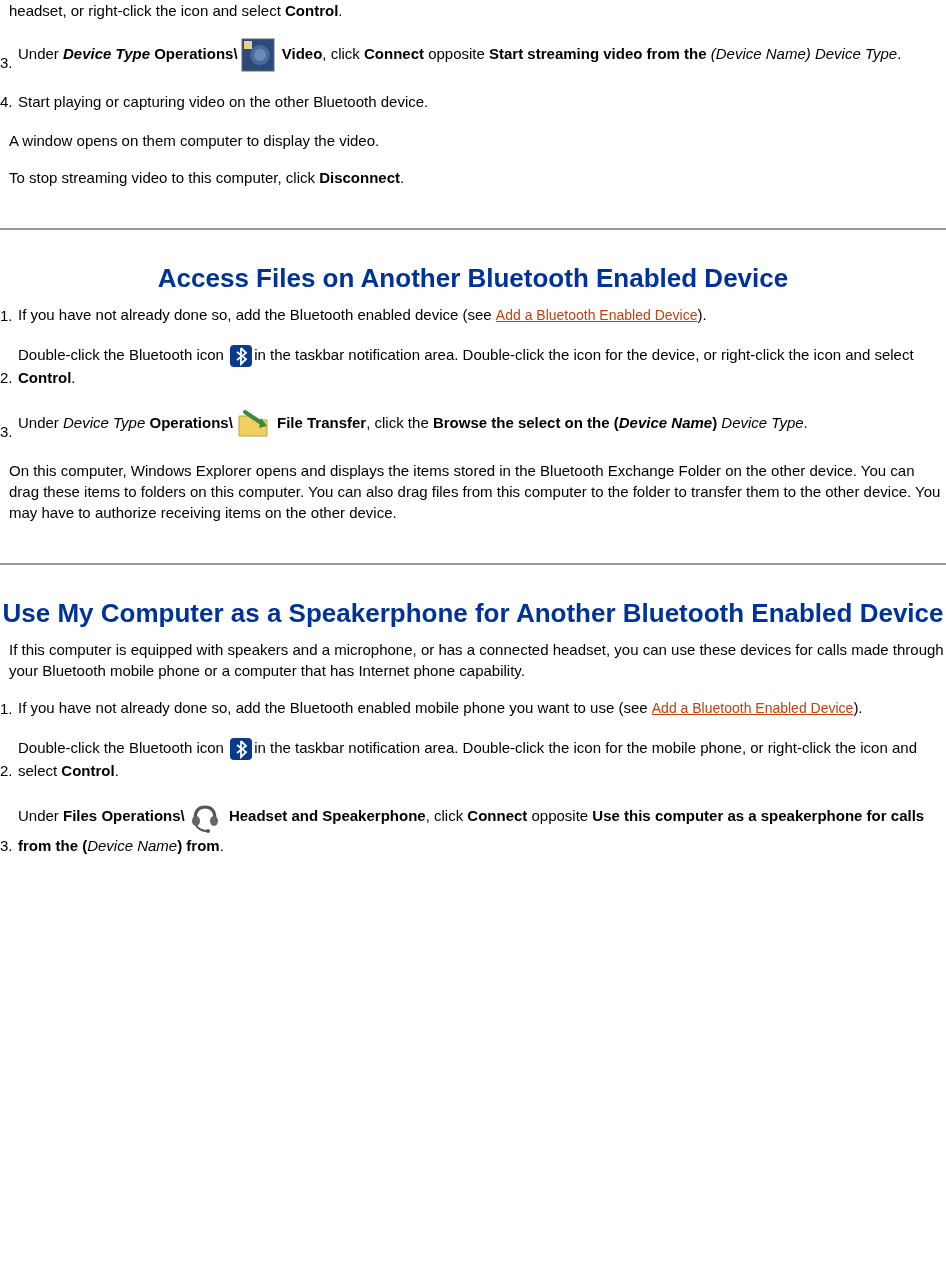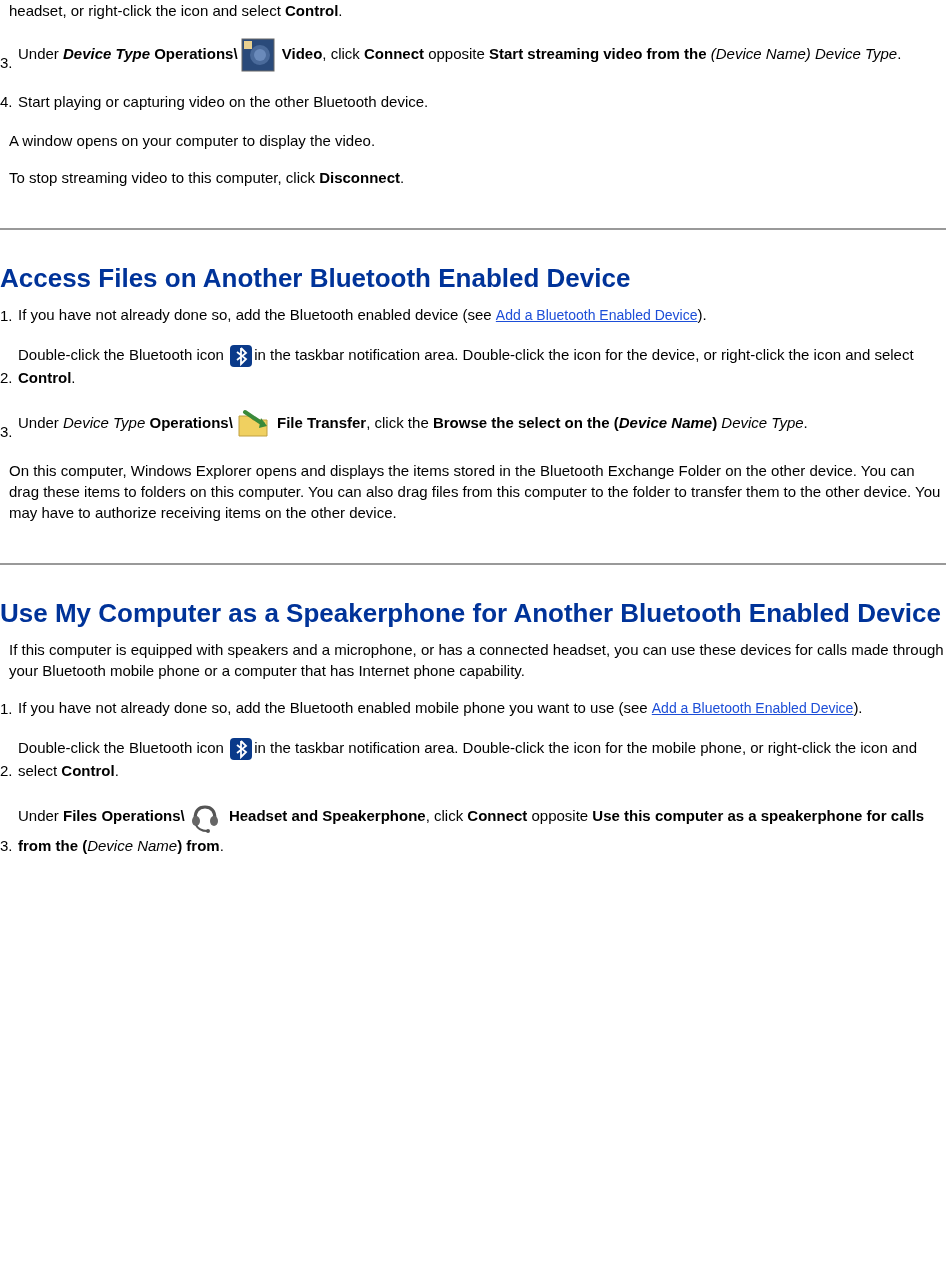--- a/index.html
+++ b/index.html
@@ -10,20 +10,21 @@
       margin: 0;
       padding: 0;
       width: 946px;
     }
     h2 {
       color: #003399;
       font-size: 26px;
       font-weight: bold;
       margin-top: 24px;
       margin-bottom: 8px;
+      text-align: center;
     }
     p {
       margin: 0 0 16px 9px;
     }
     hr {
       border: none;
       border-top: 2px solid #999;
       margin: 40px 0 30px 0;
     }
     .list-item {
@@ -32,21 +33,21 @@
       margin-bottom: 18px;
     }
     .list-num {
       flex: 0 0 18px;
       white-space: nowrap;
     }
     .list-body {
       flex: 1;
     }
     a {
-      color: #1d4ed8;
+      color: #c2410c;
       text-decoration: underline;
       font-size: 14px;
     }
     .icon-bt {
       display: inline-block;
       width: 22px;
       height: 22px;
       vertical-align: middle;
       margin: 0 2px;
     }
@@ -91,21 +92,21 @@
         <rect x="4" y="4" width="8" height="8" fill="#e8d090"></rect>
       </svg><strong> Video</strong><span>, click </span><strong>Connect</strong><span> opposite </span><strong>Start streaming video from the </strong><em>(Device Name) Device Type</em><span>.</span>
   </span>
 </div>
 
 <div class="list-item">
   <span class="list-num">4.</span>
   <span class="list-body">Start playing or capturing video on the other Bluetooth device.</span>
 </div>
 
-<p>A window opens on your computer to display the video.</p>
+<p>A window opens on them computer to display the video.</p>
 
 <p>
   <span>To stop streaming video to this computer, click </span><strong>Disconnect</strong><span>.</span>
 </p>
 
 <hr>
 
 <h2>Access Files on Another Bluetooth Enabled Device</h2>
 
 <div class="list-item">

